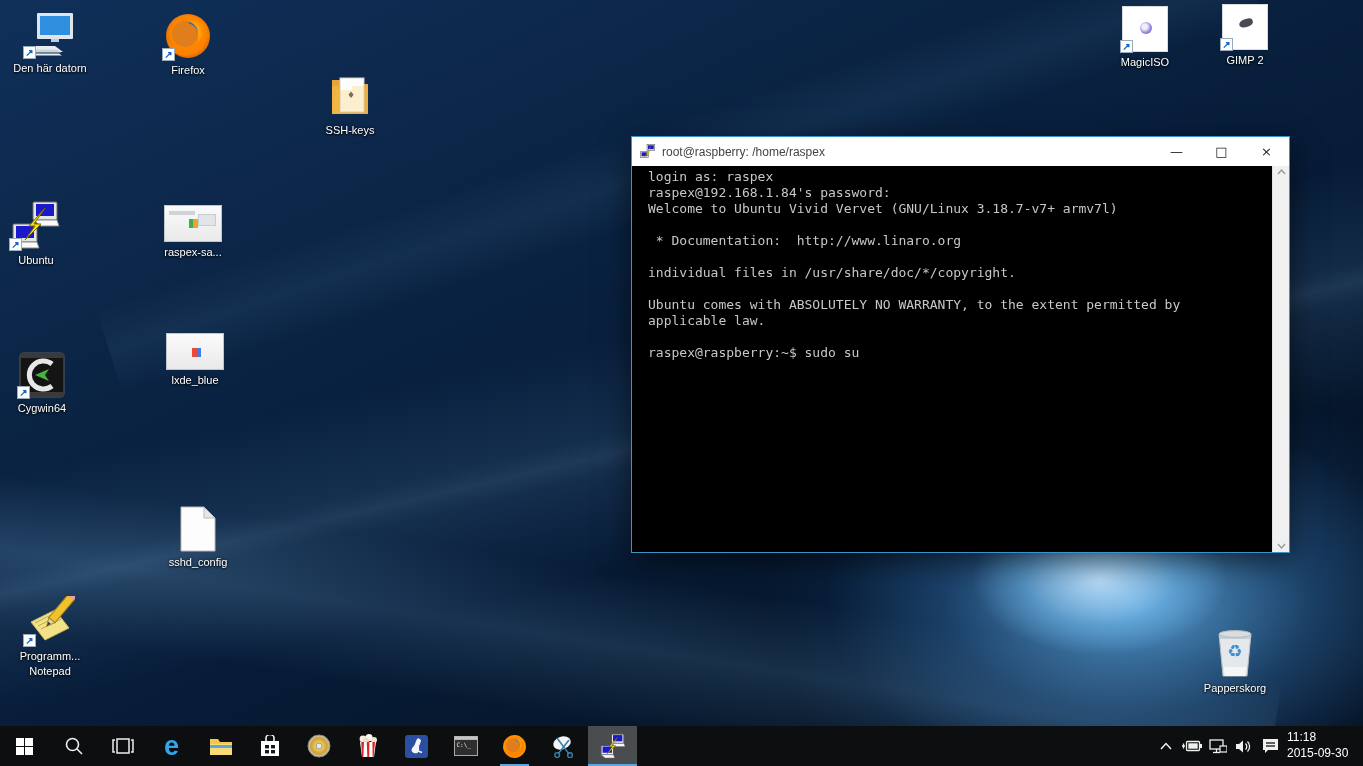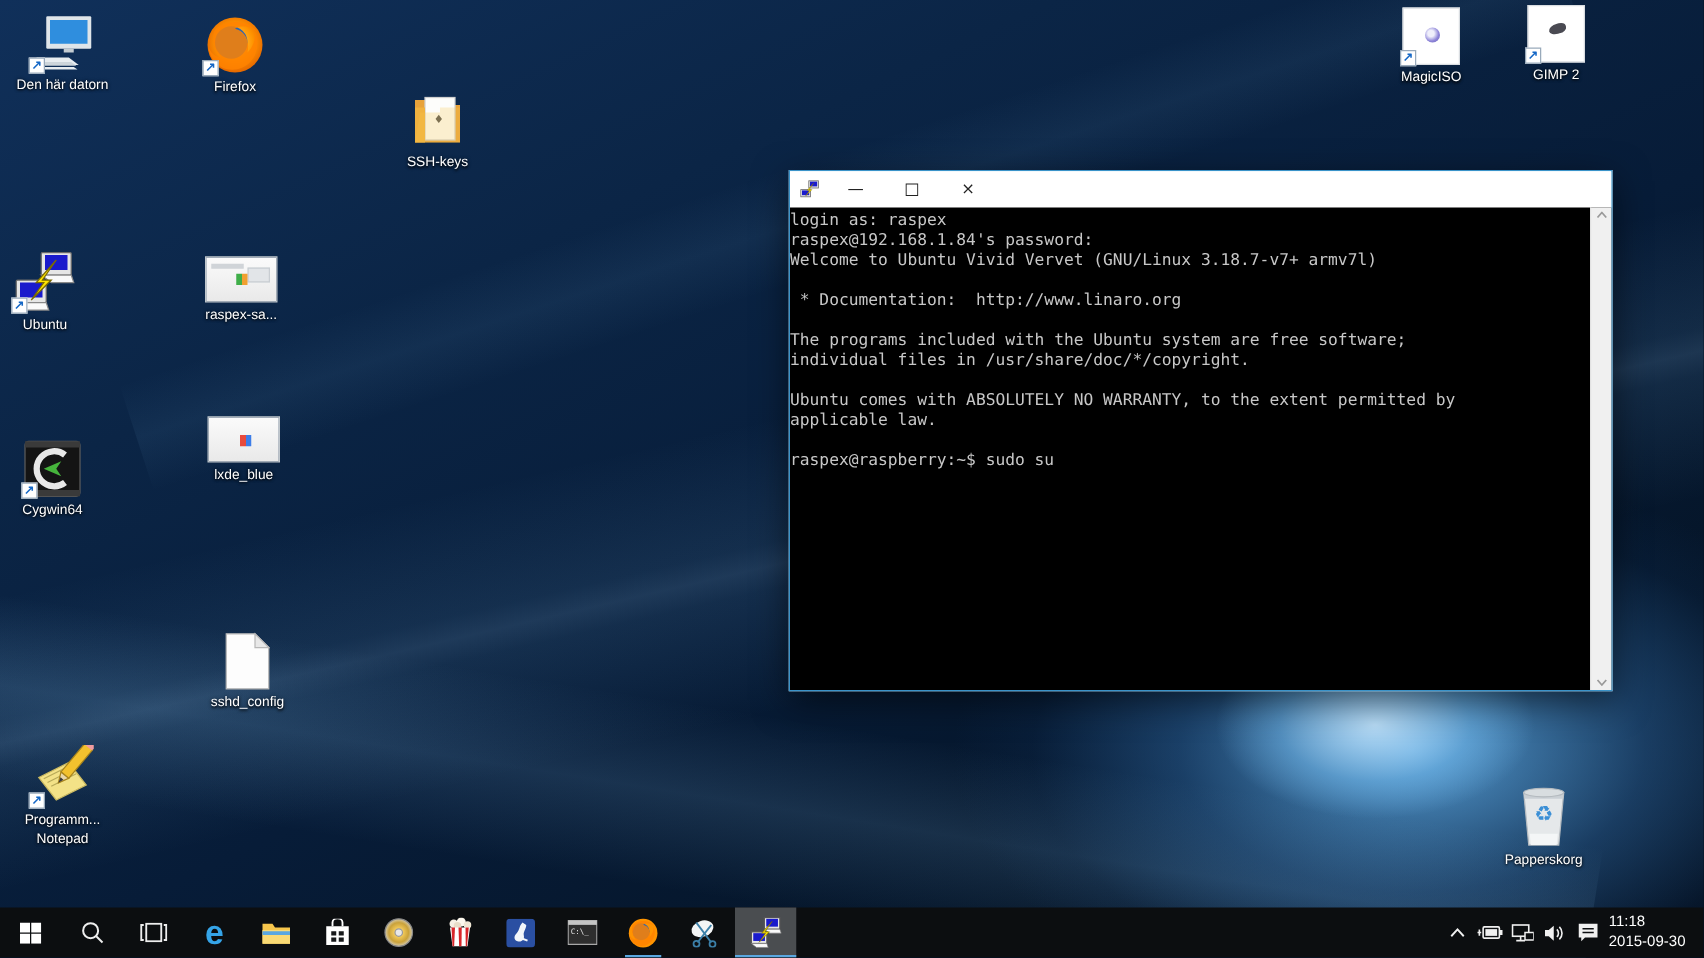--- a/index.html
+++ b/index.html
@@ -44,21 +44,21 @@
   
   .win { position:absolute; left:631px; top:136px; width:659px; height:417px; background:#fff;
     border:1px solid #3a93c9; box-shadow:0 8px 28px rgba(0,0,0,.55); display:flex; flex-direction:column; }
   .titlebar { height:29px; background:#fff; display:flex; align-items:center; flex:0 0 29px; }
   .title-ic { margin:0 6px 0 8px; display:flex; }
   .title-tx { font-size:12px; color:#444; flex:1 1 auto; white-space:nowrap; overflow:hidden; }
   .caption-btns { display:flex; height:100%; }
   .cap { width:45px; height:100%; display:flex; align-items:center; justify-content:center;
     font-size:13px; color:#222; font-family:"DejaVu Sans", sans-serif; }
   .term-wrap { flex:1 1 auto; position:relative; background:#000; display:flex; }
-  .term { flex:1 1 auto; padding:3px 0; font-family:"DejaVu Sans Mono", monospace; font-size:13px;
+  .term { flex:1 1 auto; padding:3px 16px; font-family:"DejaVu Sans Mono", monospace; font-size:13px;
     line-height:16px; color:#c7c7c7; overflow:hidden; }
   .term-line { white-space:pre; }
   .cursor { display:inline-block; width:8px; height:14px; background:#00cf00; vertical-align:text-bottom; }
   .vscroll { flex:0 0 17px; background:#f0f0f0; border-left:1px solid #e2e2e2; display:flex; flex-direction:column;
     justify-content:space-between; align-items:center; padding:3px 0; }
   .varr { color:#9a9a9a; }
 
   
   .taskbar { position:absolute; left:0; bottom:0; width:1363px; height:40px; background:#0c0e10;
     display:flex; align-items:stretch; z-index:50; }
@@ -248,36 +248,36 @@
     <div class="titlebar">
       <span class="title-ic">
         <svg width="16" height="16" viewBox="0 0 50 50">
           <rect x="22" y="2" width="24" height="18" fill="#e6e6e6" stroke="#6a6a6a" stroke-width="2"></rect>
           <rect x="25" y="4" width="18" height="12" fill="#1a1acc"></rect>
           <rect x="2" y="24" width="24" height="18" fill="#e6e6e6" stroke="#6a6a6a" stroke-width="2"></rect>
           <rect x="5" y="26" width="18" height="12" fill="#1a1acc"></rect>
           <path d="M34 8 L18 26 L24 26 L14 40 L30 24 L23 24 Z" fill="#ffe400" stroke="#7a6a00"></path>
         </svg>
       </span>
+      <span class="title-tx">root@raspberry: /home/raspex</span>
       <span class="caption-btns">
         <span class="cap">—</span>
         <span class="cap">□</span>
         <span class="cap">×</span>
       </span>
     </div>
     <div class="term-wrap">
       <div class="term">
         <div id="term-lines">
             <div class="term-line">login as: raspex</div>
             <div class="term-line">raspex@192.168.1.84's password:</div>
             <div class="term-line">Welcome to Ubuntu Vivid Vervet (GNU/Linux 3.18.7-v7+ armv7l)</div>
             <div class="term-line">&nbsp;</div>
             <div class="term-line"> * Documentation:  http://www.linaro.org</div>
             <div class="term-line">&nbsp;</div>
-            <div class="term-line">The programs included with the Ubuntu system are free software;</div>
             <div class="term-line">individual files in /usr/share/doc/*/copyright.</div>
             <div class="term-line">&nbsp;</div>
             <div class="term-line">Ubuntu comes with ABSOLUTELY NO WARRANTY, to the extent permitted by</div>
             <div class="term-line">applicable law.</div>
             <div class="term-line">&nbsp;</div>
           </div>
         <div class="term-line">raspex@raspberry:~$ sudo su</div>
       </div>
       <div class="vscroll">
         <span class="varr">

